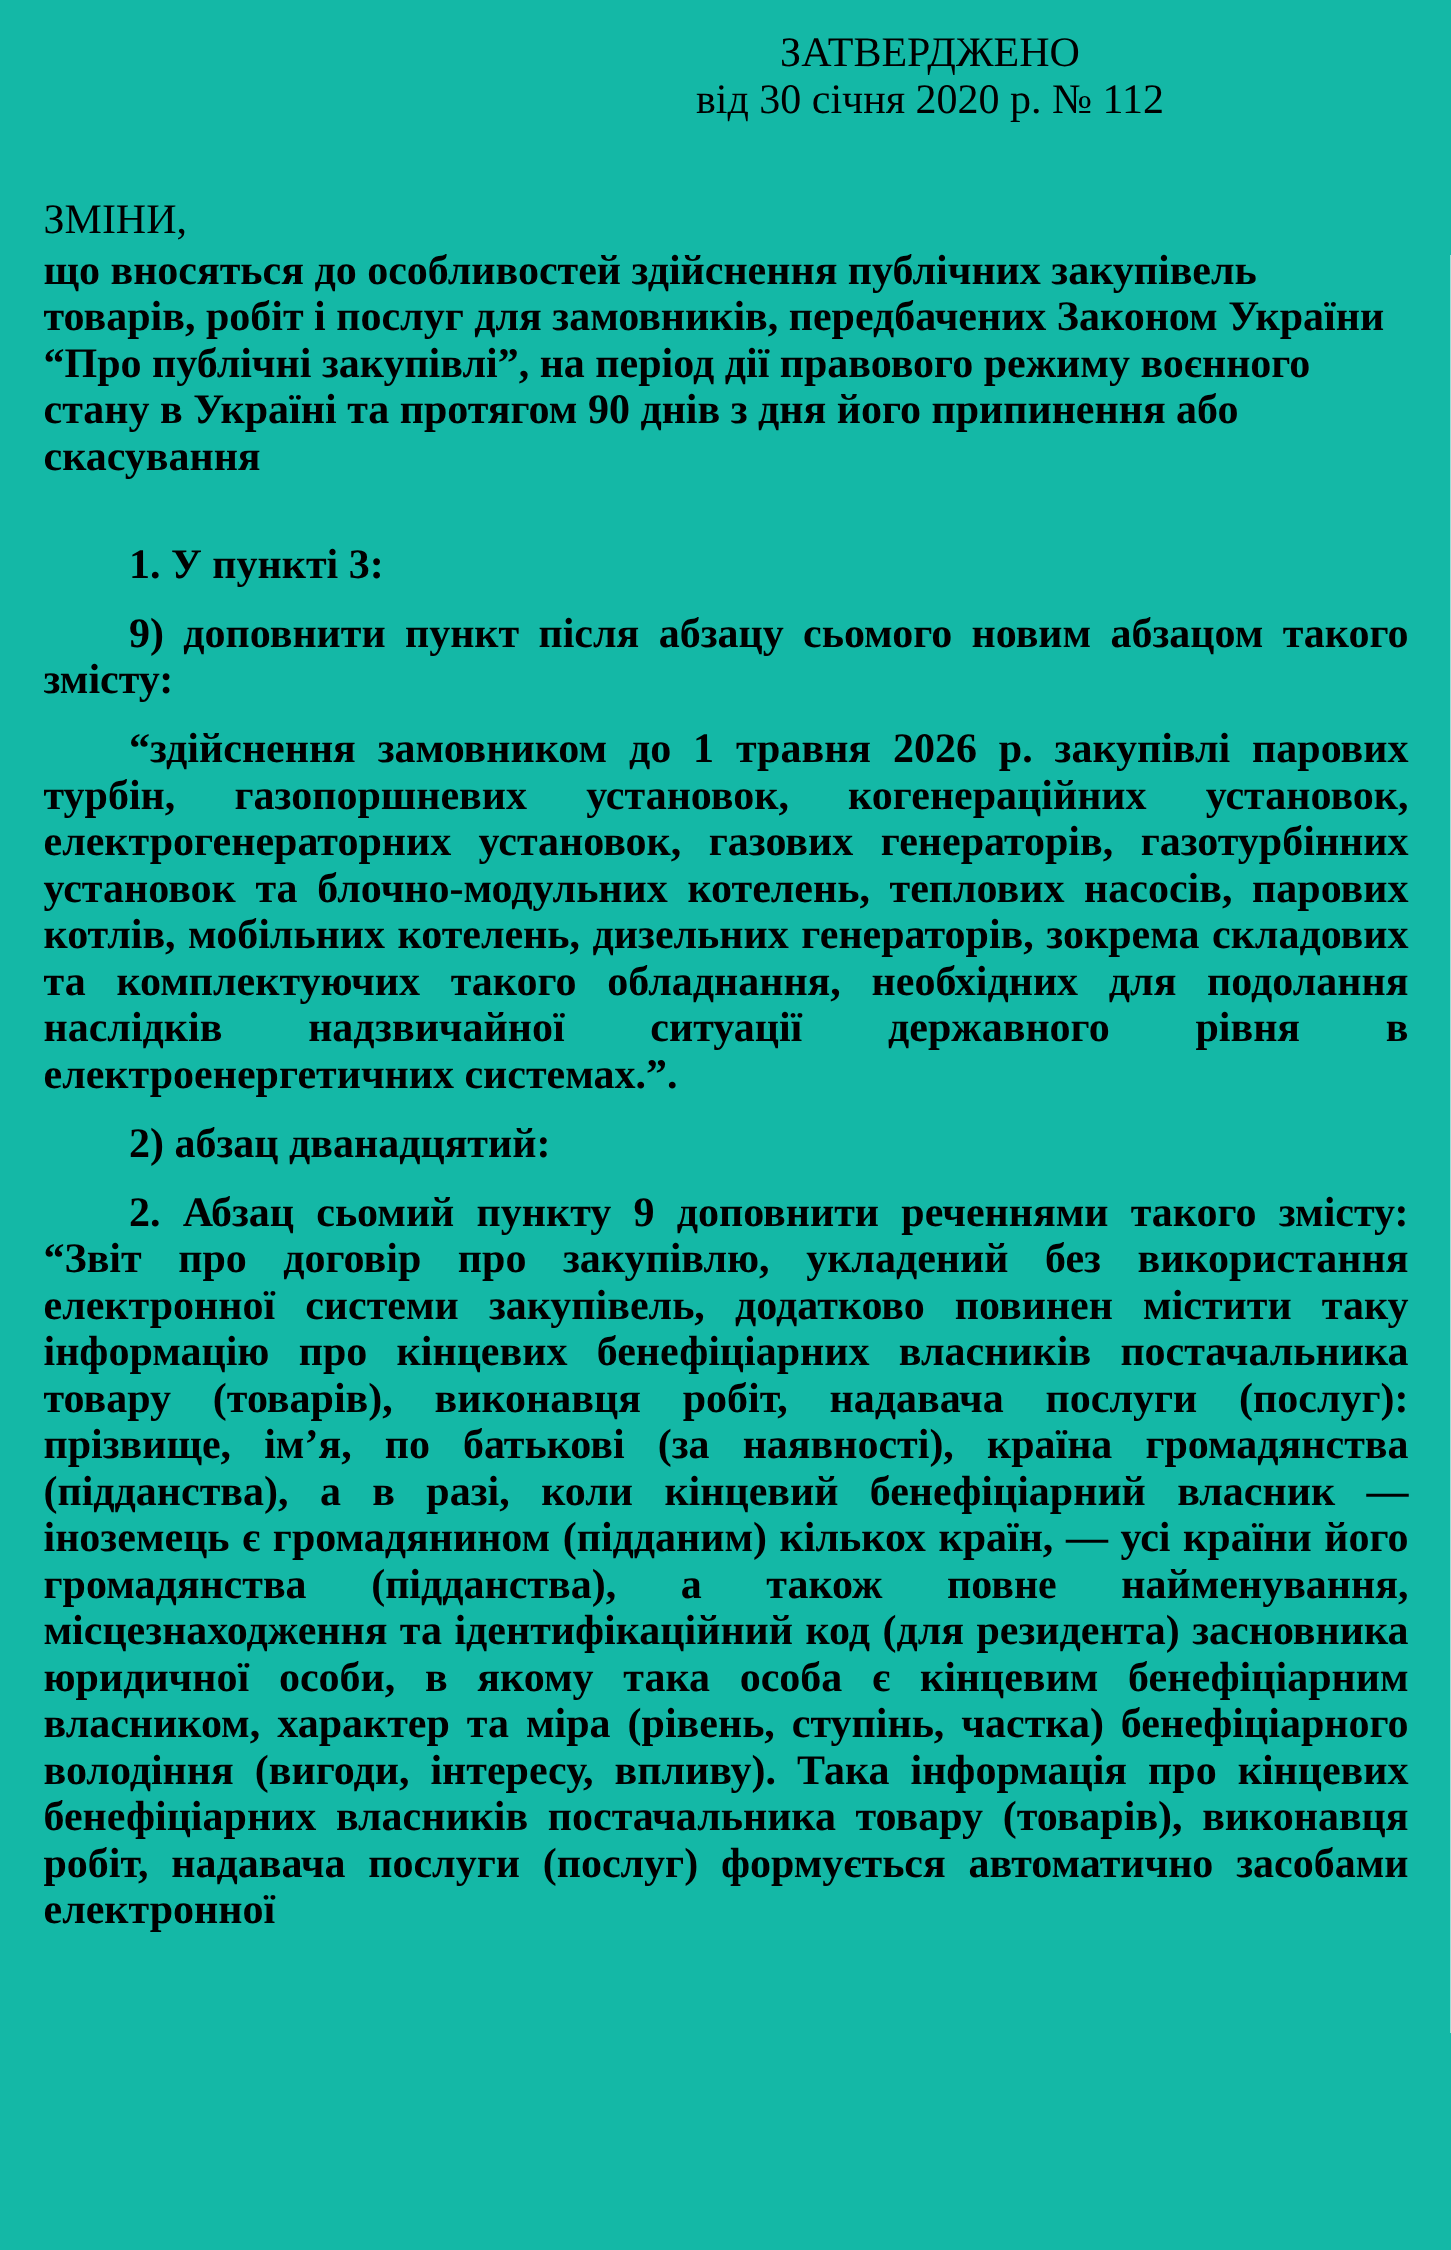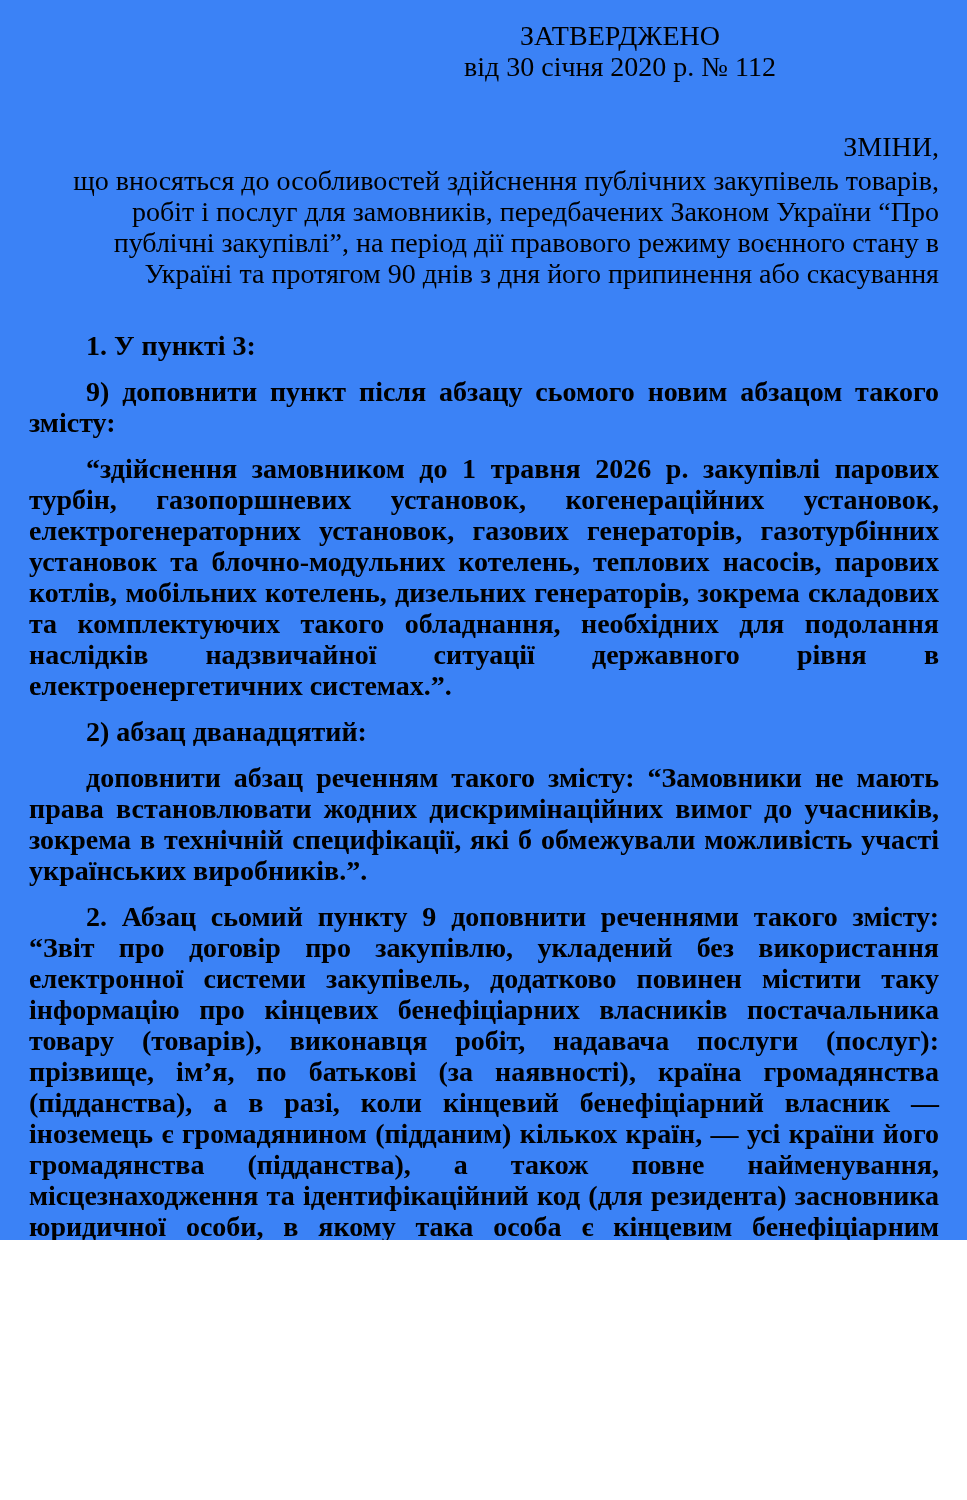--- a/index.html
+++ b/index.html
@@ -3,41 +3,42 @@
 <meta charset="utf-8">
 <style>
   html, body {
     margin: 0;
     padding: 0;
     background: #ffffff;
   }
   .page {
     position: relative;
     width: 967px;
-    height: 1240px;
+    height: 1500px;
     box-sizing: border-box;
     padding: 20px 28px 0 29px;
     overflow: hidden;
-    background: #3b82f6;
+    background: #14b8a6;
     color: #000000;
     font-family: "Liberation Serif", "DejaVu Serif", serif;
     font-size: 28px;
     line-height: 31px;
   }
   .approval-block {
     width: 560px;
     margin-left: 311px;
     text-align: center;
   }
   .title-block {
     margin-top: 49px;
-    text-align: right;
+    text-align: left;
   }
   .doc-subtitle {
     margin-top: 3px;
+    font-weight: bold;
   }
   p.body-par {
     margin: 15px 0 0 0;
     text-align: justify;
     text-indent: 57px;
     font-weight: bold;
   }
   p.first-par {
     margin-top: 41px;
   }
@@ -54,16 +55,15 @@
 
   <div class="title-block">
     <div>ЗМІНИ,</div>
     <div class="doc-subtitle">що вносяться до особливостей здійснення публічних закупівель товарів, робіт і послуг для замовників, передбачених Законом України “Про публічні закупівлі”, на період дії правового режиму воєнного стану в Україні та протягом 90 днів з дня його припинення або скасування</div>
   </div>
 
   <p class="body-par first-par">1. У пункті 3:</p>
   <p class="body-par">9) доповнити пункт після абзацу сьомого новим абзацом такого змісту:</p>
   <p class="body-par">“здійснення замовником до 1 травня 2026 р. закупівлі парових турбін, газопоршневих установок, когенераційних установок, електрогенераторних установок, газових генераторів, газотурбінних установок та блочно-модульних котелень, теплових насосів, парових котлів, мобільних котелень, дизельних генераторів, зокрема складових та комплектуючих такого обладнання, необхідних для подолання наслідків надзвичайної ситуації державного рівня в електроенергетичних системах.”.</p>
   <p class="body-par">2) абзац дванадцятий:</p>
-  <p class="body-par">доповнити абзац реченням такого змісту: “Замовники не мають права встановлювати жодних дискримінаційних вимог до учасників, зокрема в технічній специфікації, які б обмежували можливість участі українських виробників.”.</p>
   <p class="body-par">2. Абзац сьомий пункту 9 доповнити реченнями такого змісту: “Звіт про договір про закупівлю, укладений без використання електронної системи закупівель, додатково повинен містити таку інформацію про кінцевих бенефіціарних власників постачальника товару (товарів), виконавця робіт, надавача послуги (послуг): прізвище, ім’я, по батькові (за наявності), країна громадянства (підданства), а в разі, коли кінцевий бенефіціарний власник — іноземець є громадянином (підданим) кількох країн, — усі країни його громадянства (підданства), а також повне найменування, місцезнаходження та ідентифікаційний код (для резидента) засновника юридичної особи, в якому така особа є кінцевим бенефіціарним власником, характер та міра (рівень, ступінь, частка) бенефіціарного володіння (вигоди, інтересу, впливу). Така інформація про кінцевих бенефіціарних власників постачальника товару (товарів), виконавця робіт, надавача послуги (послуг) формується автоматично засобами електронної</p>
 
 </div>
 
 </body></html>

